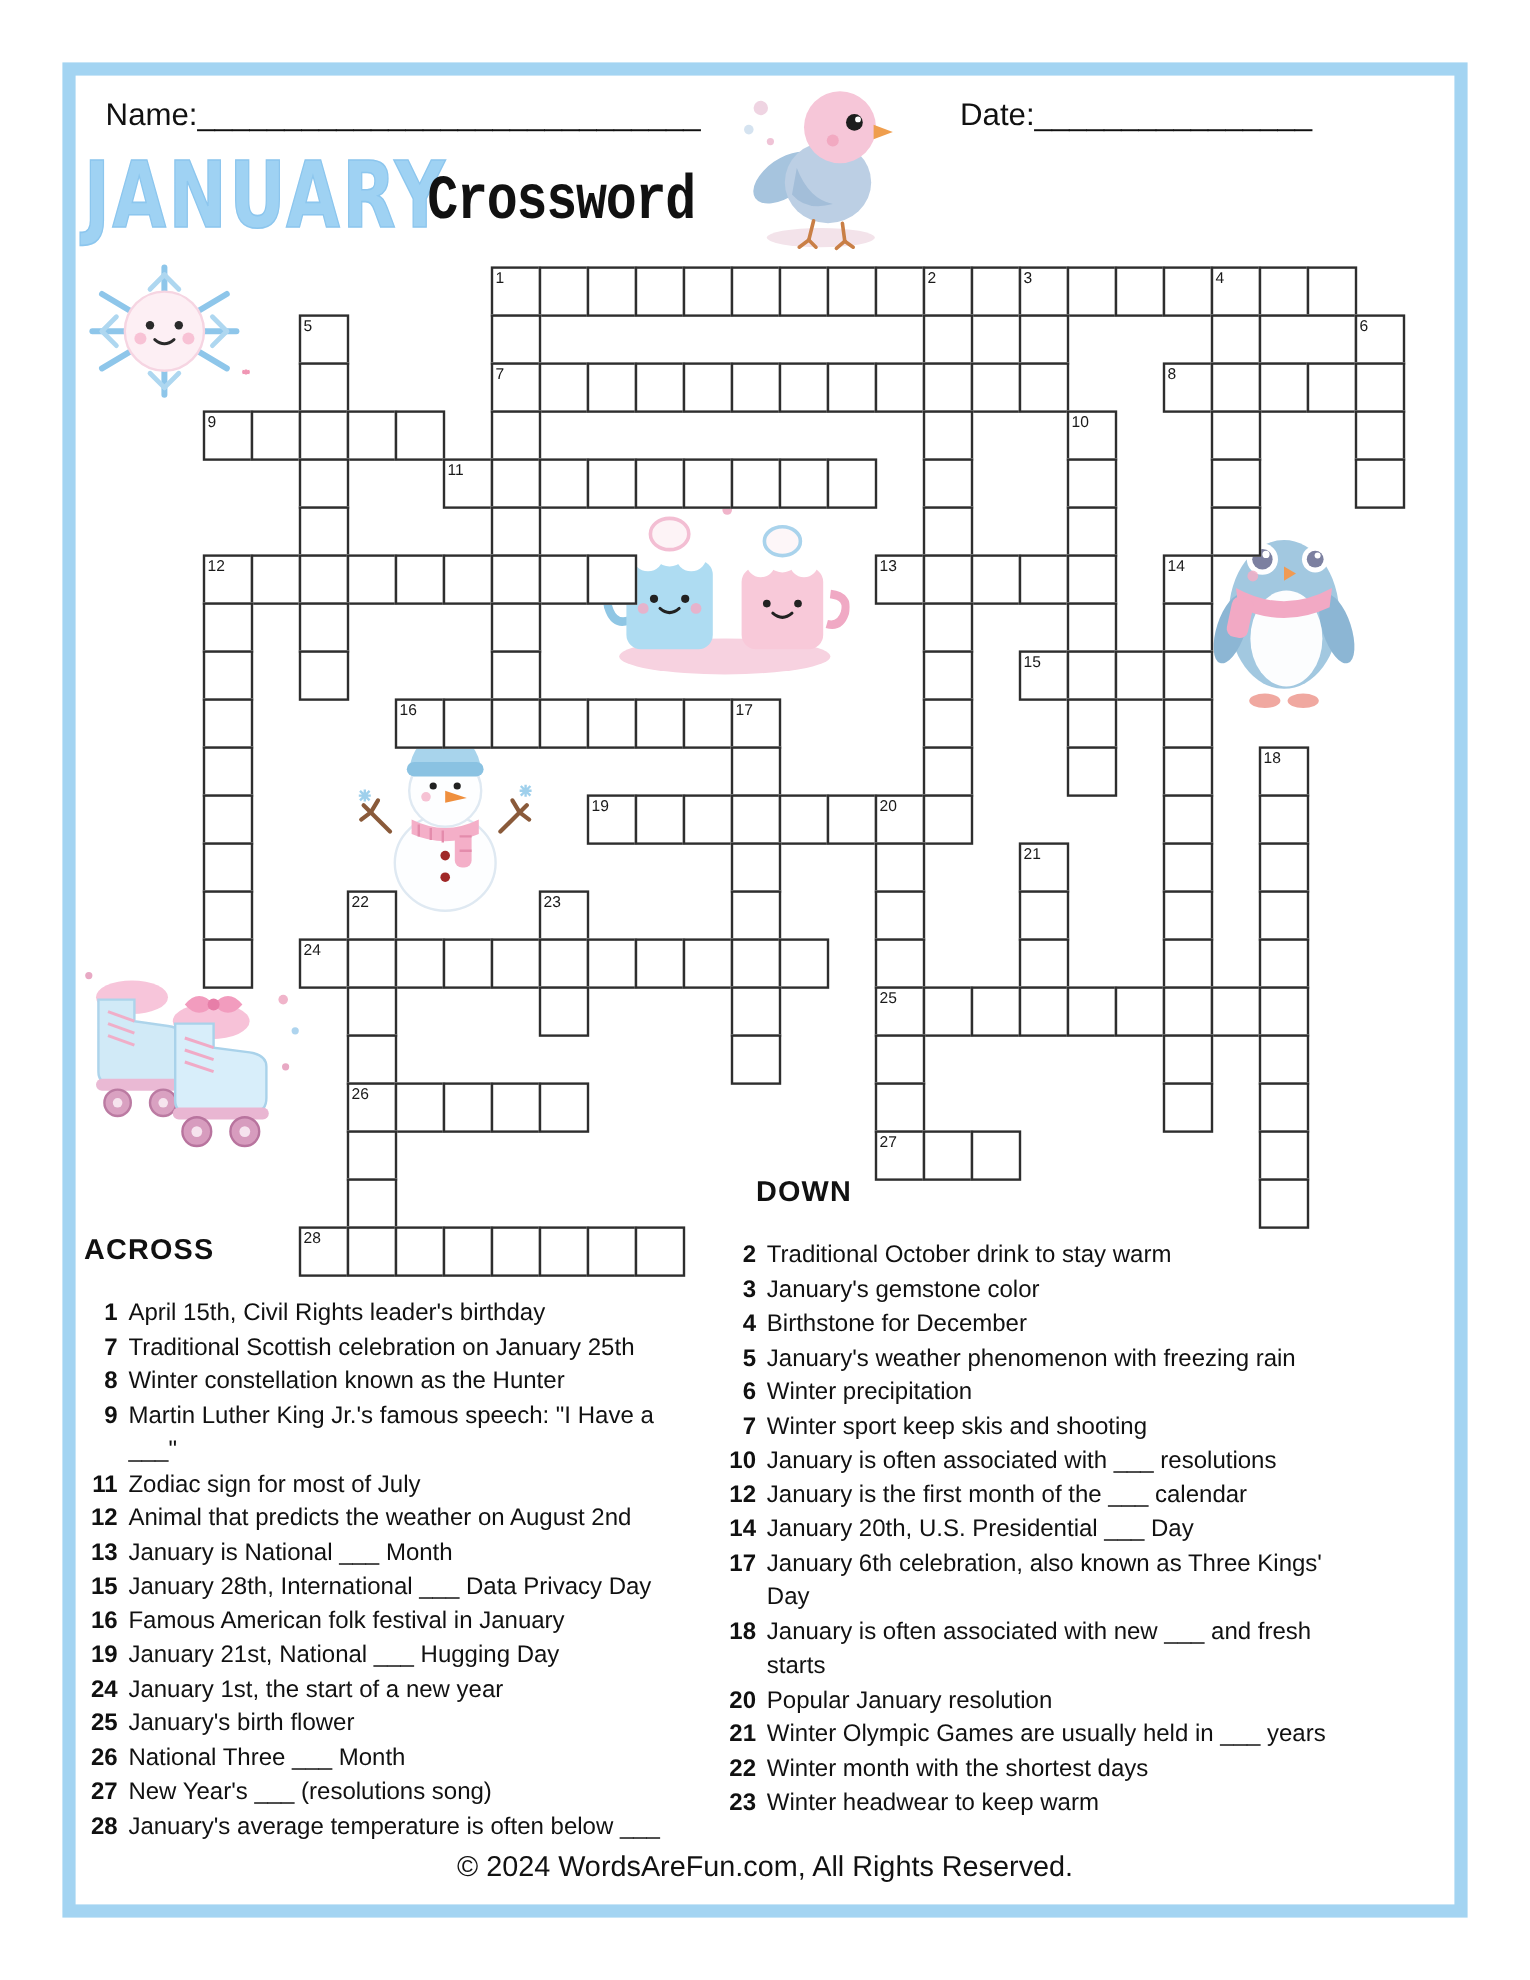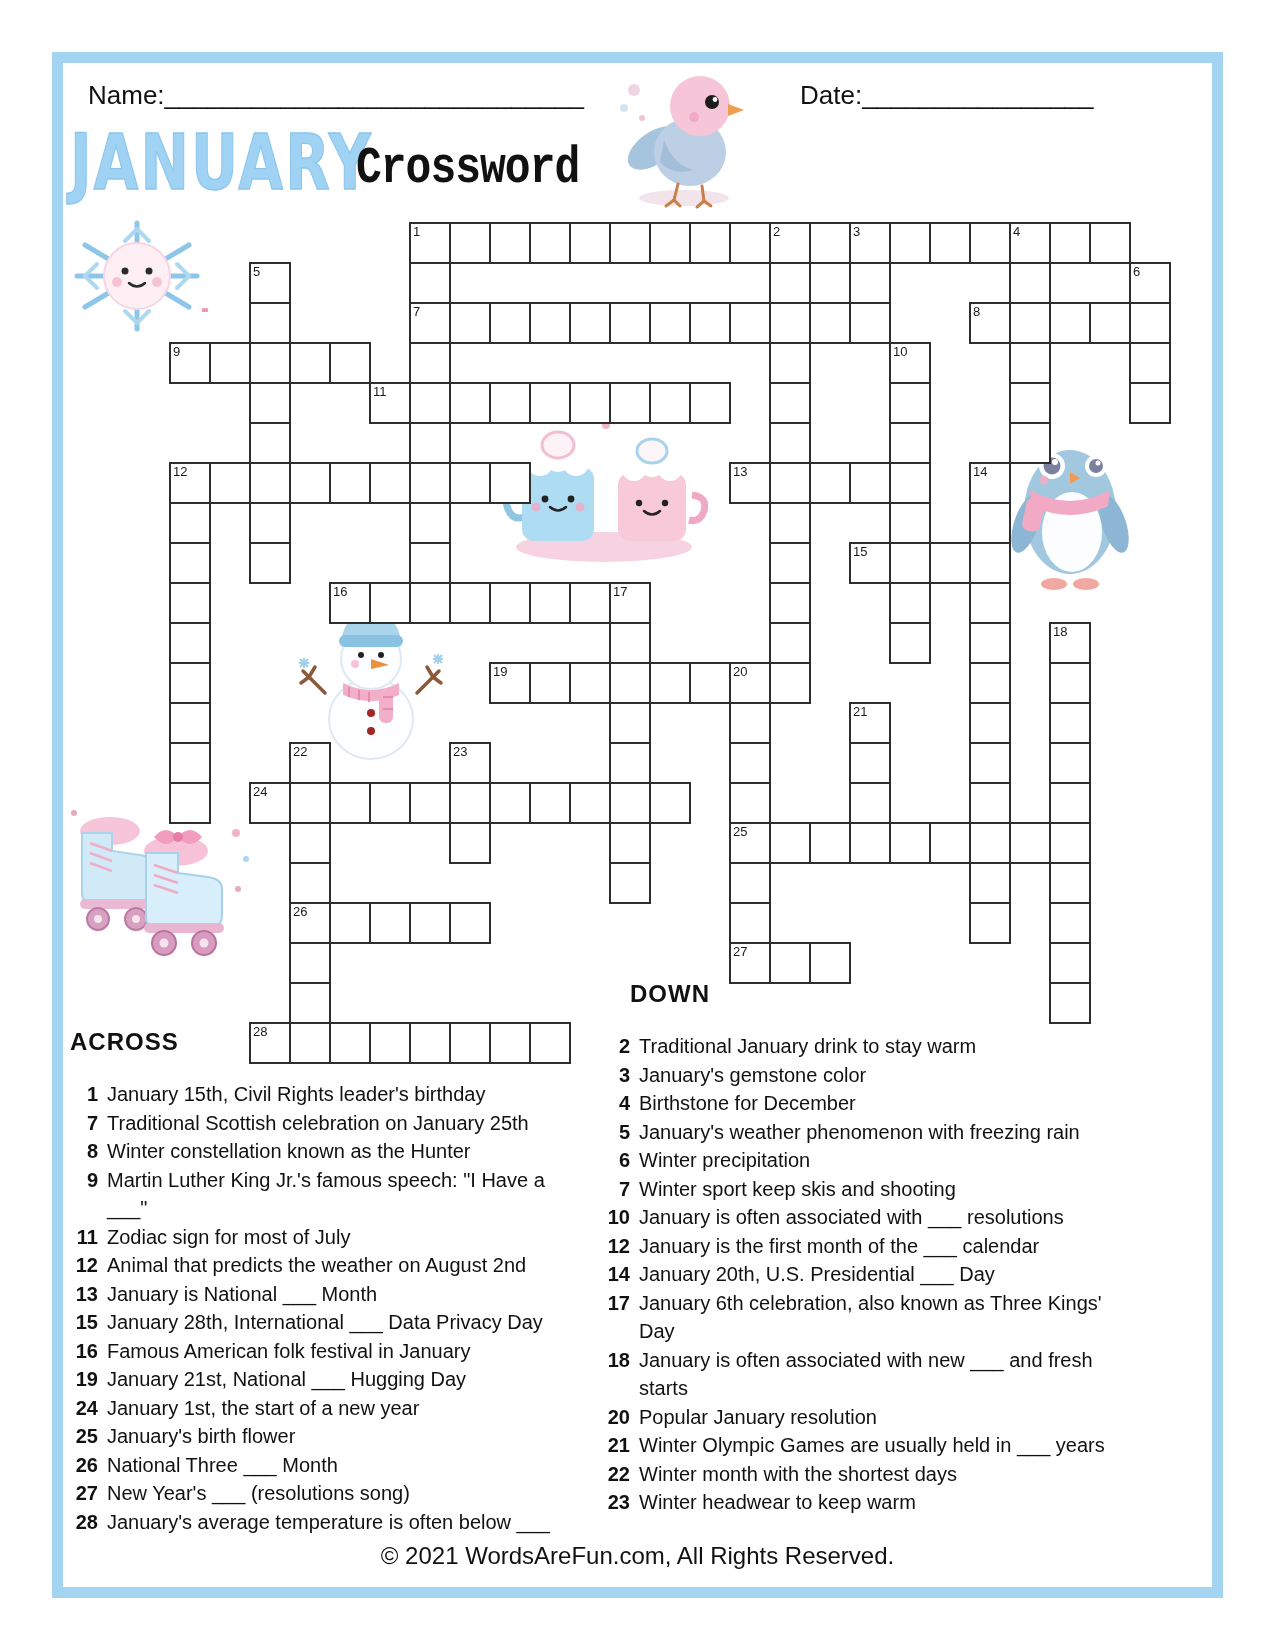--- a/index.html
+++ b/index.html
@@ -474,21 +474,21 @@
       <div class="cell" style="left: 240px; top: 800px; width: 42px; height: 42px;"></div>
       <div class="cell" style="left: 280px; top: 800px; width: 42px; height: 42px;"></div>
       <div class="cell" style="left: 320px; top: 800px; width: 42px; height: 42px;"></div>
       <div class="cell" style="left: 360px; top: 800px; width: 42px; height: 42px;"></div>
     </div>
 
   <div class="sec-head" style="left:70px;top:1028px">ACROSS</div>
   <div class="clues" style="left:60px;top:1080px;width:505px" id="across-list">
       <div class="clue">
         <span class="n">1</span>
-        <span class="t">January 15th, Civil Rights leader's birthday</span>
+        <span class="t">April 15th, Civil Rights leader's birthday</span>
       </div>
       <div class="clue">
         <span class="n">7</span>
         <span class="t">Traditional Scottish celebration on January 25th</span>
       </div>
       <div class="clue">
         <span class="n">8</span>
         <span class="t">Winter constellation known as the Hunter</span>
       </div>
       <div class="clue">
@@ -538,21 +538,21 @@
       <div class="clue">
         <span class="n">28</span>
         <span class="t">January's average temperature is often below ___</span>
       </div>
     </div>
 
   <div class="sec-head" style="left:630px;top:980px">DOWN</div>
   <div class="clues" style="left:592px;top:1032px;width:520px" id="down-list">
       <div class="clue">
         <span class="n">2</span>
-        <span class="t">Traditional January drink to stay warm</span>
+        <span class="t">Traditional October drink to stay warm</span>
       </div>
       <div class="clue">
         <span class="n">3</span>
         <span class="t">January's gemstone color</span>
       </div>
       <div class="clue">
         <span class="n">4</span>
         <span class="t">Birthstone for December</span>
       </div>
       <div class="clue">
@@ -598,14 +598,14 @@
       <div class="clue">
         <span class="n">22</span>
         <span class="t">Winter month with the shortest days</span>
       </div>
       <div class="clue">
         <span class="n">23</span>
         <span class="t">Winter headwear to keep warm</span>
       </div>
     </div>
 
-  <div class="footer">© 2021 WordsAreFun.com, All Rights Reserved.</div>
+  <div class="footer">© 2024 WordsAreFun.com, All Rights Reserved.</div>
 </div>
 
 </body></html>

